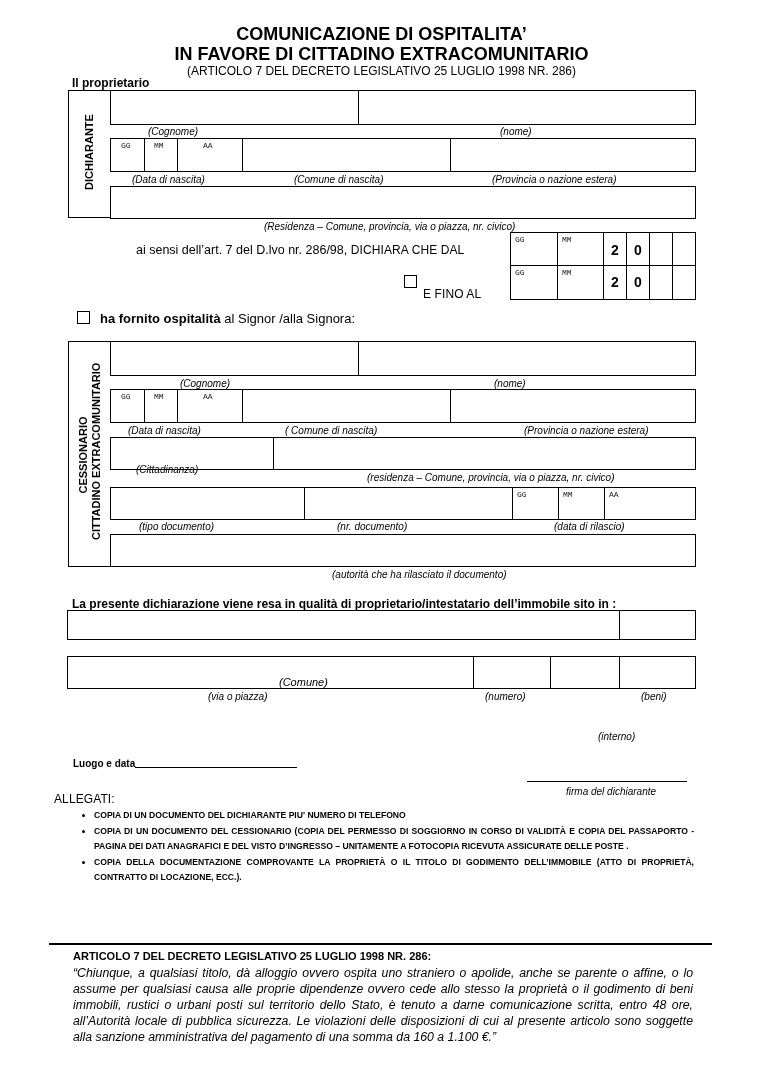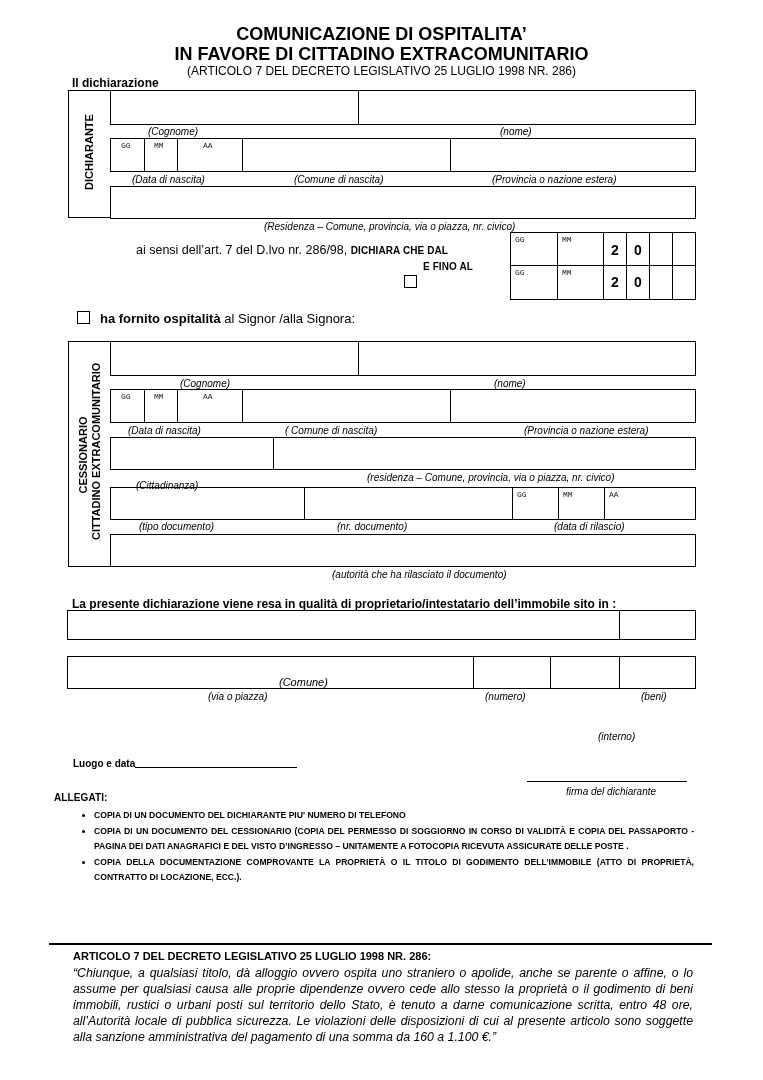--- a/index.html
+++ b/index.html
@@ -9,35 +9,35 @@
   .title { left:0; width:763px; text-align:center; font-weight:bold; font-size:18px; line-height:20px; }
   .subtitle { left:0; width:763px; text-align:center; font-size:12px; line-height:14px; }
   .bold12 { font-weight:bold; font-size:12px; }
   .box { position:absolute; border:1px solid #000; box-sizing:border-box; }
   .frame { position:absolute; border:1px solid #000; border-right:none; box-sizing:border-box; }
   .cap { position:absolute; font-family:Liberation Sans, sans-serif; font-style:italic; font-size:10px; line-height:12px; white-space:nowrap; }
   .mono { position:absolute; font-family:"Liberation Mono", monospace; font-size:8px; line-height:10px; color:#222; }
   .vlabel { position:absolute; transform-origin:0 0; transform:rotate(-90deg); font-weight:bold; font-size:11px; line-height:13px; text-align:center; white-space:nowrap; }
   .digit { position:absolute; font-weight:bold; font-size:14px; }
   .chk { position:absolute; width:13px; height:13px; border:1px solid #000; box-sizing:border-box; }
-  .small-caps { font-weight:bold; font-size:10px; letter-spacing:0.1px; }
+  .small-caps { font-weight:normal; font-size:12px; letter-spacing:0.1px; }
   ul.allegati { position:absolute; left:78px; top:808px; width:600px; margin:0; padding:0 0 0 16px; font-weight:bold; font-size:8.6px; line-height:15.5px; }
   ul.allegati li { margin:0; padding:0; text-align:justify; }
   .law-head { position:absolute; left:73px; top:950px; font-weight:bold; font-size:11px; }
   .law-text { position:absolute; left:73px; top:965px; width:620px; font-style:italic; font-size:12.3px; line-height:16px; text-align:justify; }
   .hr { position:absolute; background:#000; }
 </style>
 </head>
 <body>
 
 <div class="abs title" style="top:24px;">COMUNICAZIONE DI OSPITALITA’</div>
 <div class="abs title" style="top:44px;">IN FAVORE DI CITTADINO EXTRACOMUNITARIO</div>
 <div class="abs subtitle" style="top:64px;">(ARTICOLO 7 DEL DECRETO LEGISLATIVO 25 LUGLIO 1998 NR. 286)</div>
 
-<div class="abs bold12" style="left:72px; top:76px;">Il dichiarazione</div>
+<div class="abs bold12" style="left:72px; top:76px;">Il proprietario</div>
 <div class="frame" style="left:68px; top:90px; width:43px; height:128px;"></div>
 <div class="vlabel" style="left:83px; top:192px; width:80px;">DICHIARANTE</div>
 
 <div class="box" style="left:110px; top:90px; width:249px; height:35px;"></div>
 <div class="box" style="left:358px; top:90px; width:338px; height:35px;"></div>
 <div class="cap" style="left:148px; top:126px;">(Cognome)</div>
 <div class="cap" style="left:500px; top:126px;">(nome)</div>
 
 <div class="box" style="left:110px; top:138px; width:35px; height:34px;"></div>
 <div class="box" style="left:144px; top:138px; width:34px; height:34px;"></div>
@@ -51,21 +51,21 @@
 <div class="cap" style="left:294px; top:174px;">(Comune di nascita)</div>
 <div class="cap" style="left:492px; top:174px;">(Provincia o nazione estera)</div>
 
 <div class="box" style="left:110px; top:186px; width:586px; height:33px;"></div>
 <div class="cap" style="left:264px; top:221px;">(Residenza – Comune, provincia,  via o piazza, nr. civico)</div>
 
 <div class="abs" style="left:136px; top:243px; font-size:12.5px;">
   <span>ai sensi dell’art. 7 del D.lvo nr. 286/98, </span><span class="small-caps">DICHIARA CHE DAL</span>
 </div>
 <div class="chk" style="left:404px; top:275px;"></div>
-<div class="abs small-caps" style="left:423px; top:261px;">E FINO AL</div>
+<div class="abs small-caps" style="left:423px; top:287px;">E FINO AL</div>
 
 <div class="box" style="left:510px; top:232px; width:48px; height:34px;"></div>
 <div class="box" style="left:557px; top:232px; width:47px; height:34px;"></div>
 <div class="box" style="left:603px; top:232px; width:24px; height:34px;"></div>
 <div class="box" style="left:626px; top:232px; width:24px; height:34px;"></div>
 <div class="box" style="left:649px; top:232px; width:24px; height:34px;"></div>
 <div class="box" style="left:672px; top:232px; width:24px; height:34px;"></div>
 <div class="mono" style="left:515px; top:235px;">GG</div>
 <div class="mono" style="left:562px; top:235px;">MM</div>
 <div class="digit" style="left:611px; top:242px;">2</div>
@@ -105,21 +105,21 @@
 <div class="mono" style="left:154px; top:392px;">MM</div>
 <div class="mono" style="left:203px; top:392px;">AA</div>
 <div class="box" style="left:242px; top:389px; width:209px; height:34px;"></div>
 <div class="box" style="left:450px; top:389px; width:246px; height:34px;"></div>
 <div class="cap" style="left:128px; top:425px;">(Data di nascita)</div>
 <div class="cap" style="left:285px; top:425px;text-align:center;">( Comune di nascita)</div>
 <div class="cap" style="left:524px; top:425px;">(Provincia o nazione estera)</div>
 
 <div class="box" style="left:110px; top:437px; width:164px; height:33px;"></div>
 <div class="box" style="left:273px; top:437px; width:423px; height:33px;"></div>
-<div class="cap" style="left:136px; top:480px;">(Cittadinanza)</div>
+<div class="cap" style="left:136px; top:464px;">(Cittadinanza)</div>
 <div class="cap" style="left:367px; top:472px;">(residenza – Comune, provincia, via o piazza, nr. civico)</div>
 
 <div class="box" style="left:110px; top:487px; width:195px; height:33px;"></div>
 <div class="box" style="left:304px; top:487px; width:209px; height:33px;"></div>
 <div class="box" style="left:512px; top:487px; width:47px; height:33px;"></div>
 <div class="box" style="left:558px; top:487px; width:47px; height:33px;"></div>
 <div class="box" style="left:604px; top:487px; width:92px; height:33px;"></div>
 <div class="mono" style="left:517px; top:490px;">GG</div>
 <div class="mono" style="left:563px; top:490px;">MM</div>
 <div class="mono" style="left:609px; top:490px;">AA</div>

